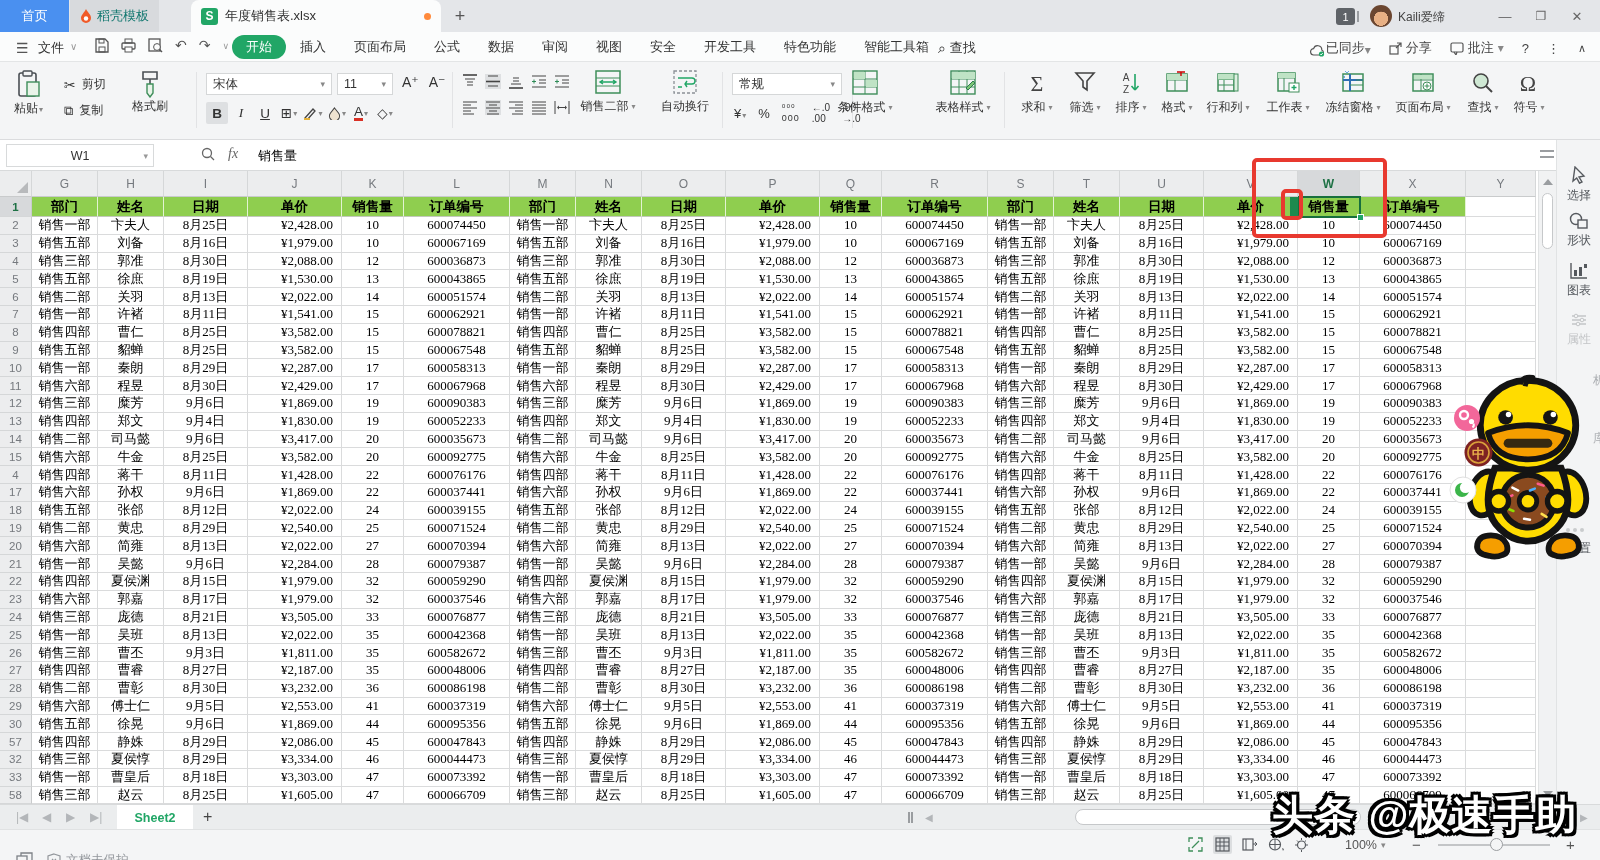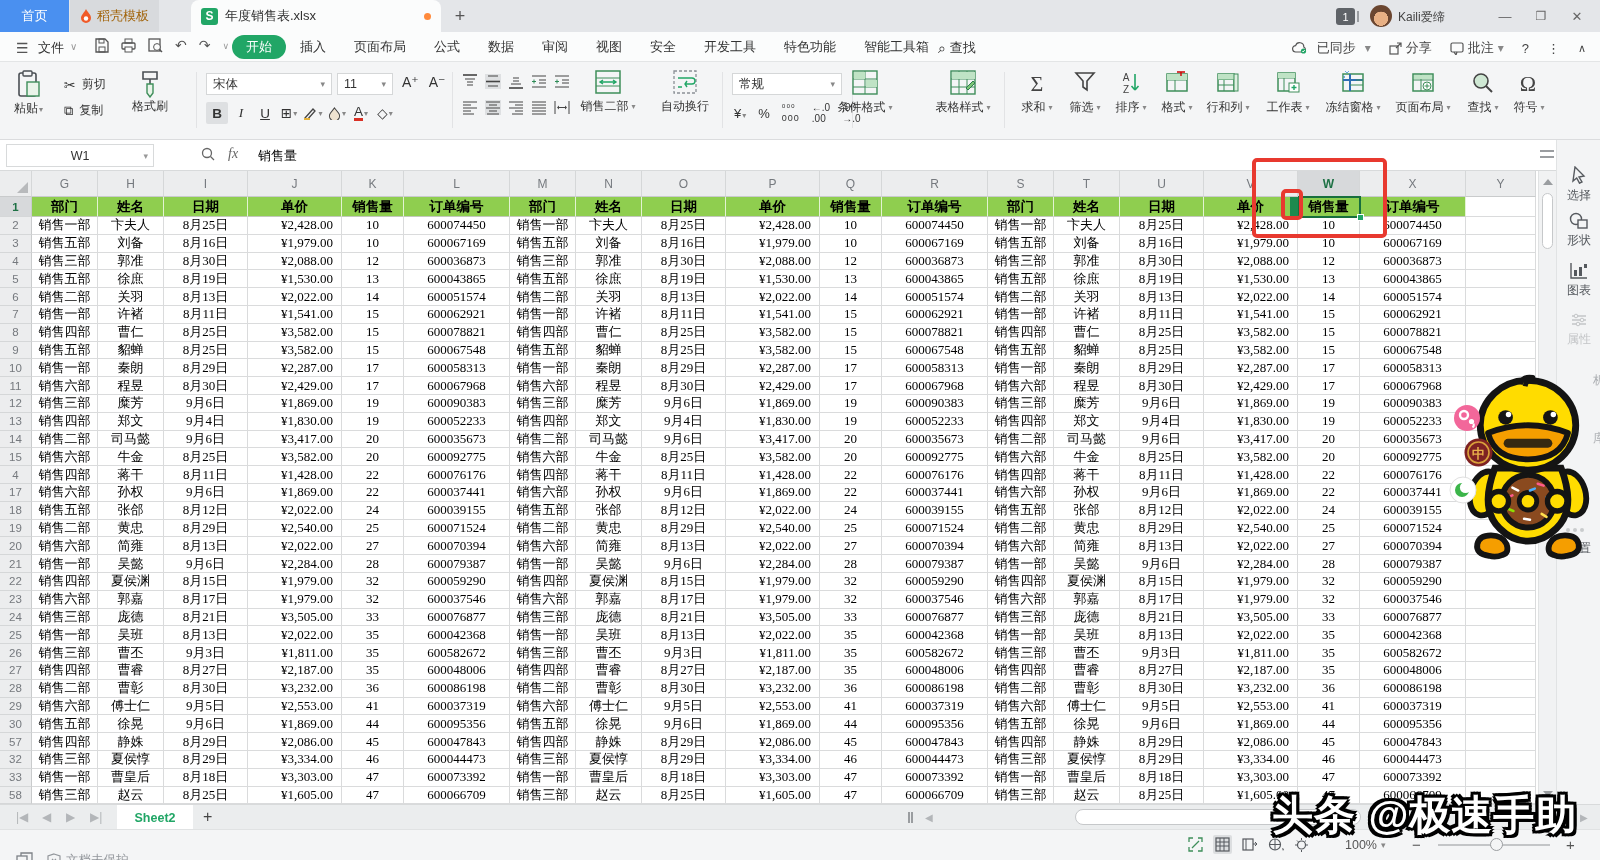--- a/index.html
+++ b/index.html
@@ -3,21 +3,21 @@
 <meta charset="utf-8">
 <style>
 *{margin:0;padding:0;box-sizing:border-box}
 html,body{width:1600px;height:860px;overflow:hidden}
 body{font-family:"Liberation Sans","DejaVu Sans",sans-serif;position:relative;background:#fff;color:#333}
 #app{position:absolute;left:0;top:0;width:1600px;height:860px;overflow:hidden}
 svg{display:block}
 
 .titlebar{position:absolute;left:0;top:0;width:1600px;height:32px;background:#e4e6e9}
 .tab-home{position:absolute;left:0;top:0;width:69px;height:32px;background:#4a90f0;color:#fff;font-size:13px;display:flex;align-items:center;justify-content:center}
-.tab-docer{position:absolute;left:70px;top:0;width:89px;height:32px;background:#d8dadd;color:#a16207;font-size:13px;display:flex;align-items:center;justify-content:center;gap:5px}
+.tab-docer{position:absolute;left:70px;top:0;width:89px;height:32px;background:#d8dadd;color:#0f766e;font-size:13px;display:flex;align-items:center;justify-content:center;gap:5px}
 .tab-doc{position:absolute;left:191px;top:0;width:250px;height:32px;background:#fbfcfc;border-radius:8px 8px 0 0;display:flex;align-items:center;padding:0 10px;gap:7px;font-size:13px;color:#333}
 .s-logo{width:17px;height:17px;border-radius:3px;background:#21a666;color:#fff;font-size:12px;font-weight:700;display:flex;align-items:center;justify-content:center}
 .tab-dot{width:7px;height:7px;border-radius:50%;background:#ff8a3c;margin-left:auto}
 .newtab{position:absolute;left:448px;top:4px;width:24px;height:24px;font-size:18px;color:#555;display:flex;align-items:center;justify-content:center}
 .win-badge{position:absolute;left:1336px;top:8px;width:19px;height:17px;background:#5f6368;border-radius:3px;color:#fff;font-size:11px;display:flex;align-items:center;justify-content:center}
 .win-badge:after{content:"";position:absolute;right:-4px;top:3px;width:2px;height:11px;background:#9a9da1}
 .avatar{position:absolute;left:1370px;top:5px;width:22px;height:22px;border-radius:50%;background:radial-gradient(circle at 50% 62%,#e8b084 0 40%,#6b4630 41% 100%)}
 .username{position:absolute;left:1398px;top:9px;font-size:12px;color:#444}
 .winbtn{position:absolute;top:0;width:34px;height:32px;display:flex;align-items:center;justify-content:center;color:#666;font-size:13px}
 
@@ -171,21 +171,21 @@
       <div class="mtab"><span>安全</span></div>
       <div class="mtab"><span>开发工具</span></div>
       <div class="mtab"><span>特色功能</span></div>
       <div class="mtab"><span>智能工具箱</span></div>
     </div>
     <div class="mfind">
         <span style="font-size:14px">⌕</span>
         <span>查找</span>
       </div>
     <div class="mright">
-      <span style="display:flex;align-items:center;gap:9px">
+      <span style="display:flex;align-items:flex-end;gap:0">
           <svg width="16" height="12" viewBox="0 0 16 12">
             <path d="M4 10a3.2 3.2 0 0 1-.4-6.4A4.2 4.2 0 0 1 11.8 5 2.8 2.8 0 0 1 12 10z" fill="none" stroke="#555" stroke-width="1.2"></path>
             <circle cx="11.5" cy="9" r="2.6" fill="#21a666"></circle>
             <path d="M10.3 9l.9.9 1.5-1.8" stroke="#fff" stroke-width="1" fill="none"></path>
           </svg>
           <span>已同步</span>
           <span class="sm">▾</span>
         </span>
       <span style="display:flex;align-items:center;gap:4px">
           <svg width="13" height="13" viewBox="0 0 13 13">

